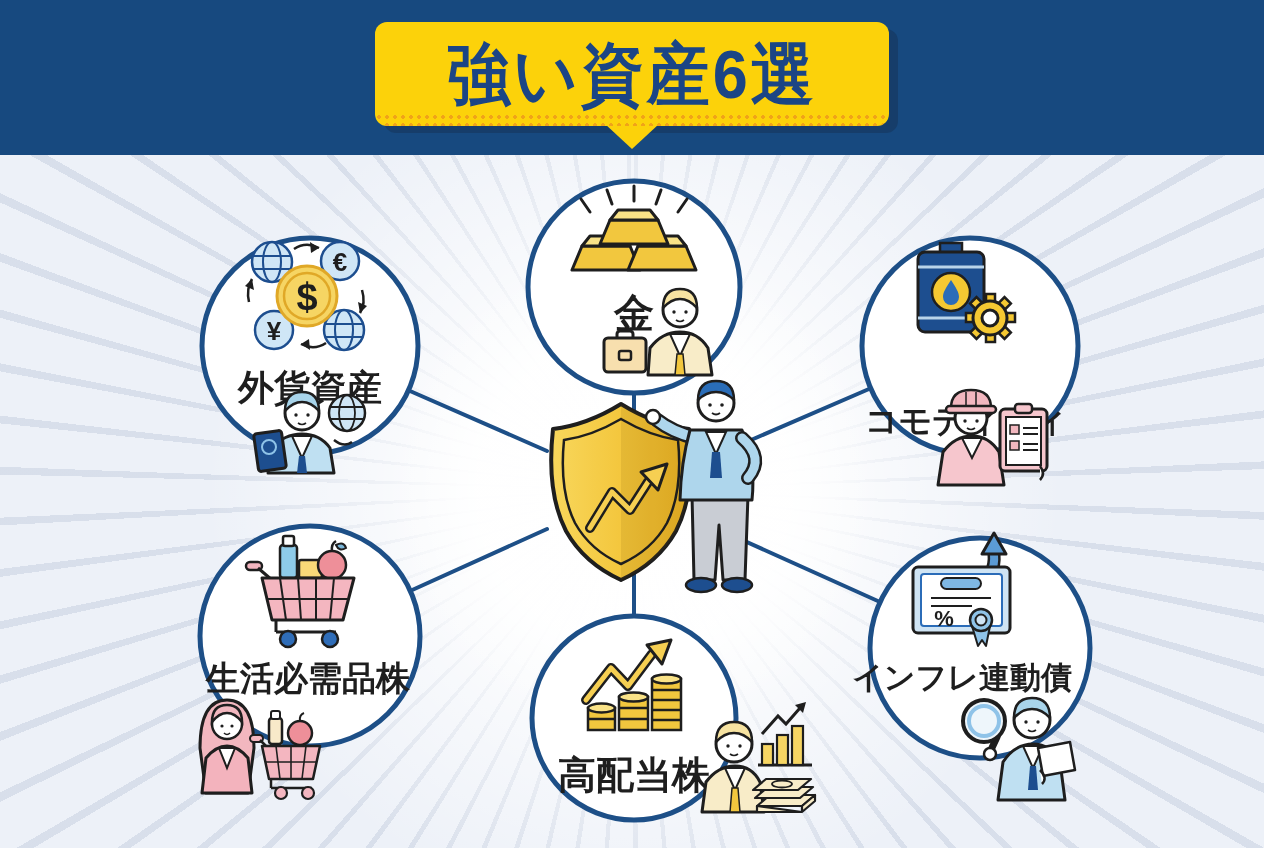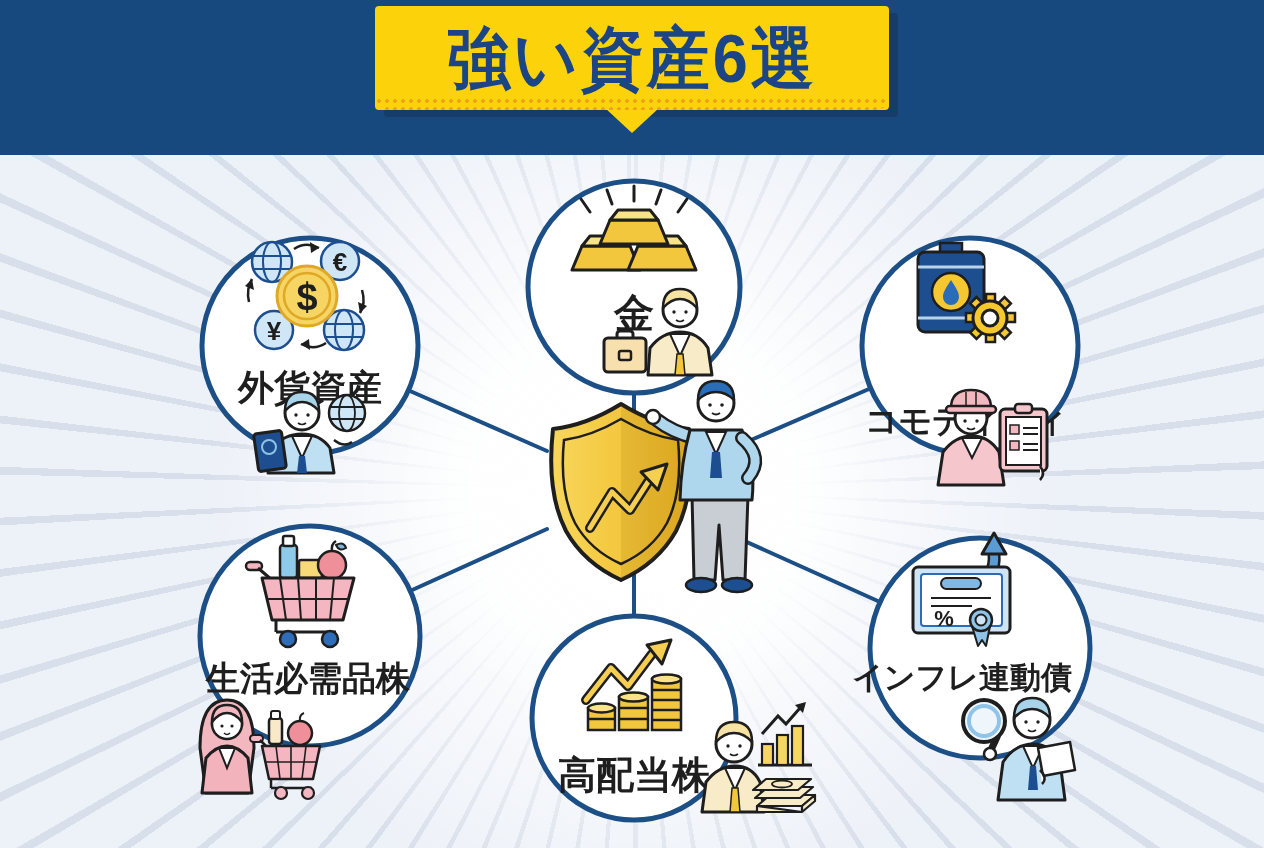--- a/index.html
+++ b/index.html
@@ -7,22 +7,22 @@
     position:relative;width:1264px;height:848px;overflow:hidden;
     font-family:"Liberation Sans","DejaVu Sans",sans-serif;
     background:#edf1f8;
   }
   
   .header-band{
     position:absolute;left:0;top:0;width:1264px;height:155px;
     background:#17497f;z-index:5;
   }
   .banner{
-    position:absolute;left:375px;top:6px;width:514px;height:104px;
-    background:#fcd20a;border-radius:4px;
+    position:absolute;left:375px;top:22px;width:514px;height:104px;
+    background:#fcd20a;border-radius:12px;
     box-shadow:9px 7px 0 rgba(20,40,70,0.35);
     display:flex;align-items:center;justify-content:center;
   }
   .banner::after{ 
     content:"";position:absolute;left:0;right:0;bottom:0;height:13px;
     background-image:radial-gradient(circle,#ef9f1b 1.7px,rgba(0,0,0,0) 1.9px);
     background-size:8px 8px;border-radius:0 0 16px 16px;opacity:.9;
   }
   .banner-pointer{
     position:absolute;left:50%;bottom:-23px;transform:translateX(-50%);

